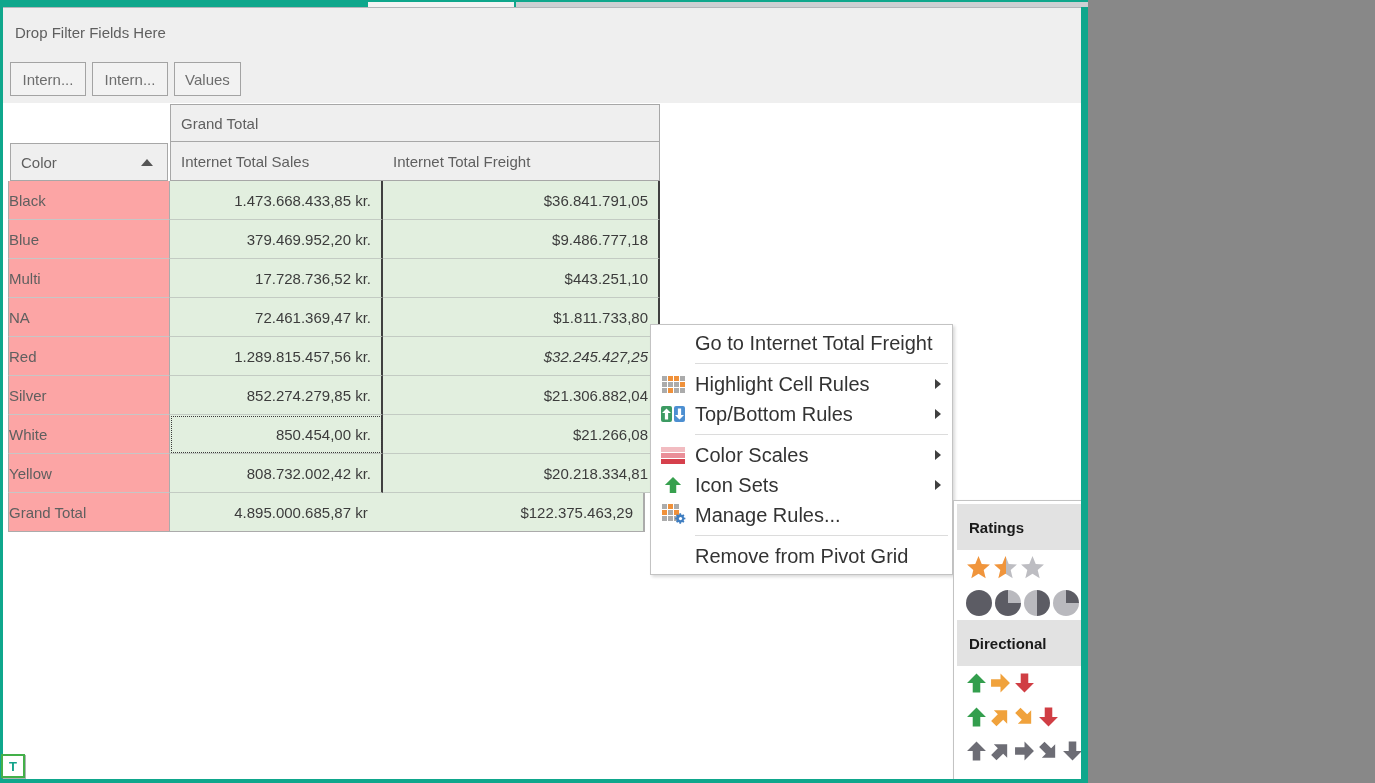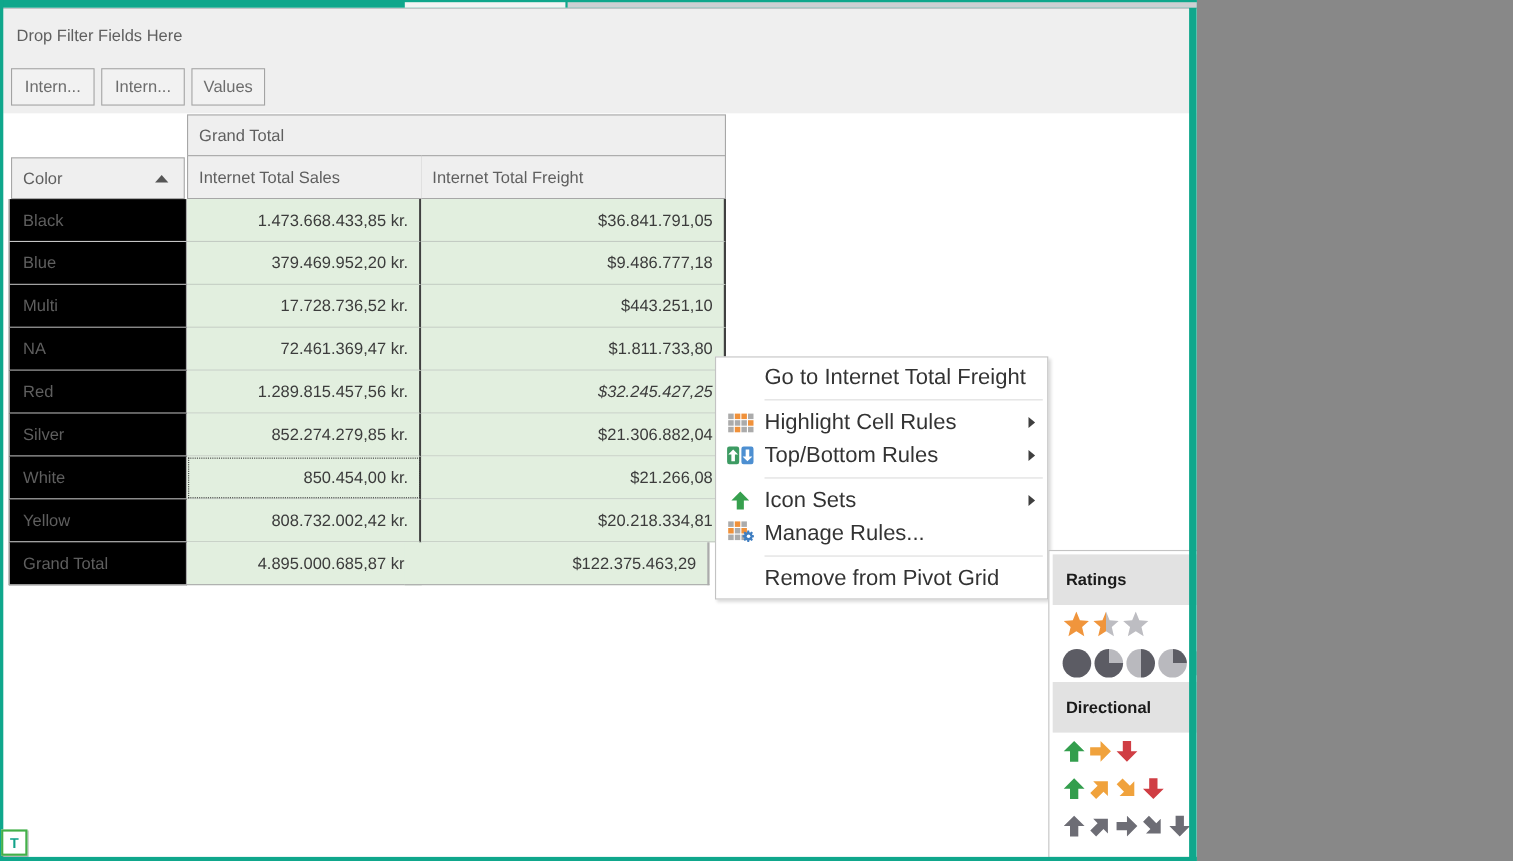--- a/index.html
+++ b/index.html
@@ -21,22 +21,22 @@
   .field-btn{
     position:absolute;top:54px;height:34px;box-sizing:border-box;background:#f2f2f2;
     border:1px solid #a3a3a3;color:#6d6d6d;font-size:15px;display:flex;align-items:center;
     justify-content:center;cursor:default;
   }
   .fb1{left:7px;width:76px;} .fb2{left:89px;width:76px;} .fb3{left:171px;width:67px;}
   
   .pivot{position:absolute;left:8px;top:104px;z-index:10;}
   .cell{position:absolute;box-sizing:border-box;font-size:15px;display:flex;align-items:center;}
   .hcell{background:#efefef;color:#5f5f5f;border:1px solid #a7a7a7;padding-left:10px;}
-  .rcell{background:#000000;color:#5f5f5f;border-left:1px solid #ababab;border-right:1px solid #ababab;
-         border-bottom:1px solid #c6c6c6;padding-left:12px;}
+  .rcell{background:#fca5a5;color:#5f5f5f;border-left:1px solid #ababab;border-right:1px solid #ababab;
+         border-bottom:1px solid #c6c6c6;padding-left:0;}
   .vcell{background:#e2efdf;color:#3c3c3c;border-right:2px solid #404040;border-bottom:1px solid #c3cbc3;
          justify-content:flex-end;padding-right:10px;}
   .vcell.focused{outline:1px dotted #3a3a3a;outline-offset:-2px;}
   .sort-arrow{position:absolute;right:14px;top:50%;margin-top:-3px;width:0;height:0;
     border-left:6px solid transparent;border-right:6px solid transparent;border-bottom:7px solid #555;}
   
   .ctx-menu{position:absolute;left:650px;top:324px;width:303px;box-sizing:border-box;background:#fff;
     border:1px solid #c3c3c3;padding:3px 0;z-index:30;box-shadow:2px 2px 3px rgba(0,0,0,.15);}
   .mi{height:30px;display:flex;align-items:center;position:relative;cursor:default;}
   .mi .ic{width:26px;height:24px;margin-left:9px;margin-right:9px;display:flex;align-items:center;justify-content:center;flex:none;}
@@ -185,20 +185,31 @@
               </svg>
             </span>
         </span>
       </span>
       <span class="lbl">Top/Bottom Rules</span>
       <span class="sub"></span>
     </div>
     <div class="msep"></div>
 
 
+    <div class="mi">
+      <span class="ic">
+        <span class="cs-ico">
+            <div class="cs1"></div>
+            <div class="cs2"></div>
+            <div class="cs3"></div>
+          </span>
+      </span>
+      <span class="lbl">Color Scales</span>
+      <span class="sub"></span>
+    </div>
 
     <div class="mi">
       <span class="ic">
         <svg width="18" height="18" viewBox="0 0 20 20">
             <path fill="#37A04E" d="M10 1 L19 10 L13.6 10 L13.6 19 L6.4 19 L6.4 10 L1 10 Z"></path>
           </svg>
       </span>
       <span class="lbl">Icon Sets</span>
       <span class="sub"></span>
     </div>

